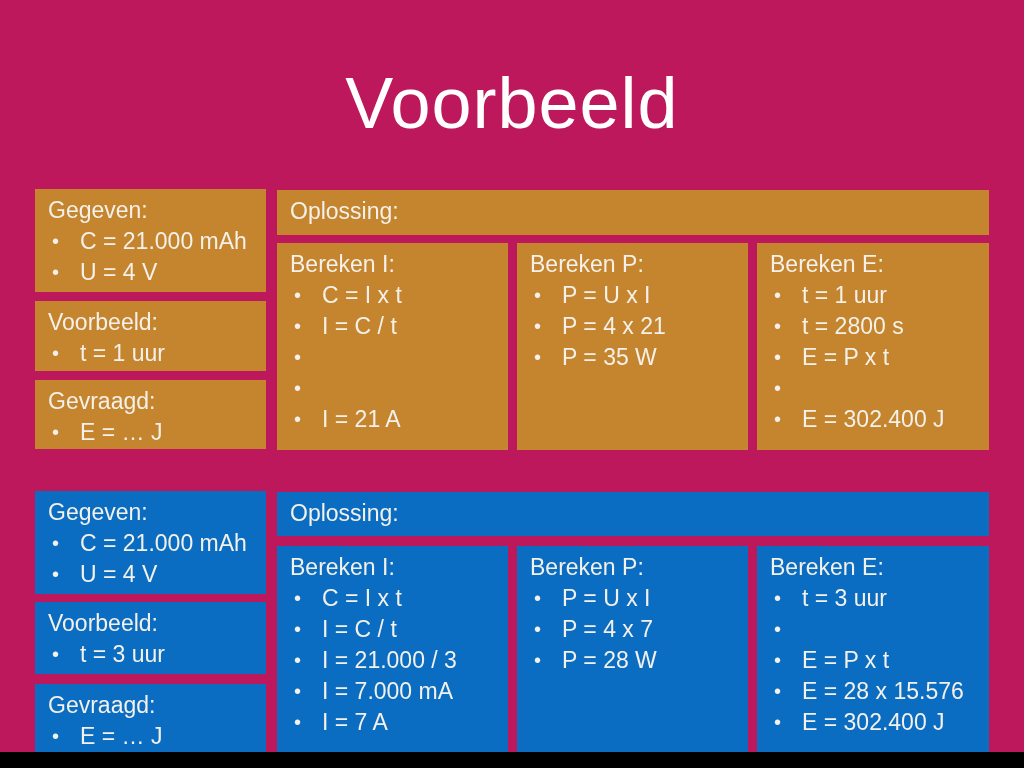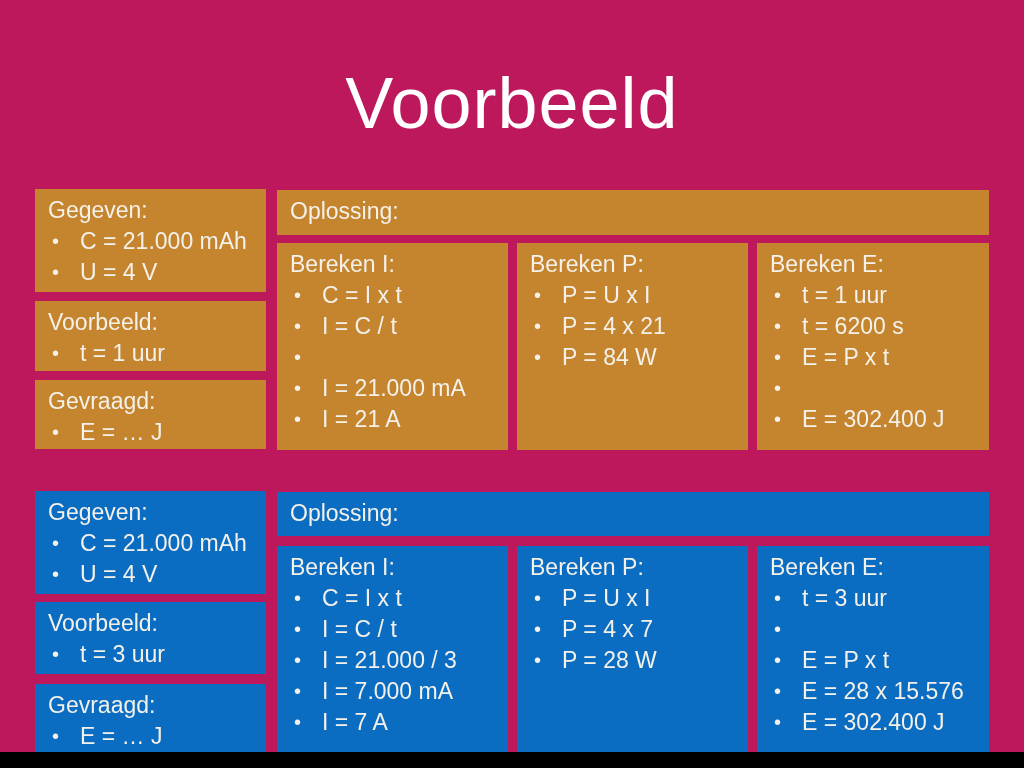--- a/index.html
+++ b/index.html
@@ -112,53 +112,52 @@
     </div>
     <div class="bline">
       <span class="bullet">•</span>
       <span>I = C / t</span>
     </div>
     <div class="bline">
       <span class="bullet">•</span>
     </div>
     <div class="bline">
       <span class="bullet">•</span>
-      <span>I = 21.000 mA</span>
     </div>
     <div class="bline">
       <span class="bullet">•</span>
       <span>I = 21 A</span>
     </div>
   </div>
 
   <div class="box orange o-step2">
     <div class="hline">Bereken P:</div>
     <div class="bline">
       <span class="bullet">•</span>
       <span>P = U x I</span>
     </div>
     <div class="bline">
       <span class="bullet">•</span>
       <span>P = 4 x 21</span>
     </div>
     <div class="bline">
       <span class="bullet">•</span>
-      <span>P = 84 W</span>
+      <span>P = 35 W</span>
     </div>
   </div>
 
   <div class="box orange o-step3">
     <div class="hline">Bereken E:</div>
     <div class="bline">
       <span class="bullet">•</span>
       <span>t = 1 uur</span>
     </div>
     <div class="bline">
       <span class="bullet">•</span>
-      <span>t = 6200 s</span>
+      <span>t = 2800 s</span>
     </div>
     <div class="bline">
       <span class="bullet">•</span>
       <span>E = P x t</span>
     </div>
     <div class="bline">
       <span class="bullet">•</span>
     </div>
     <div class="bline">
       <span class="bullet">•</span>

